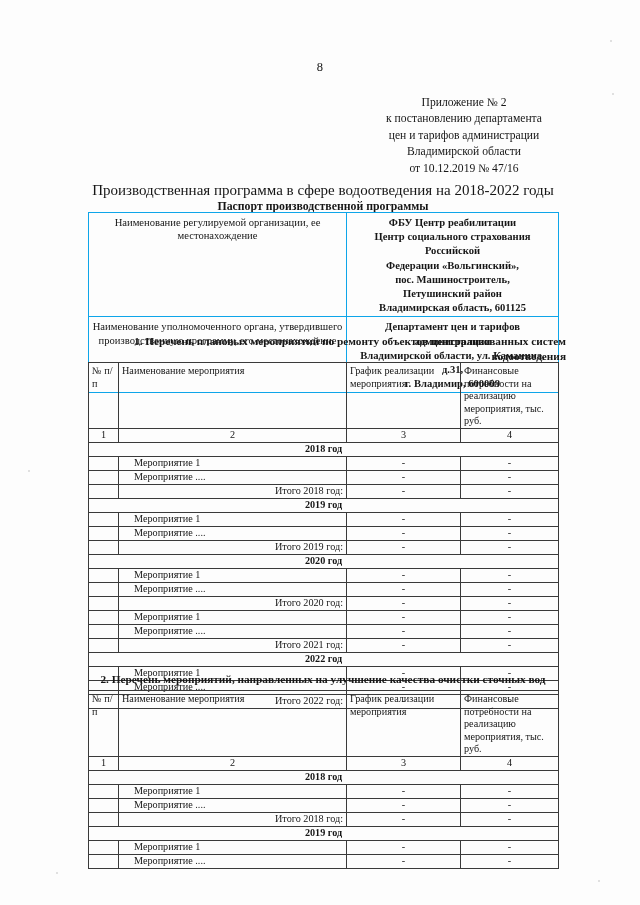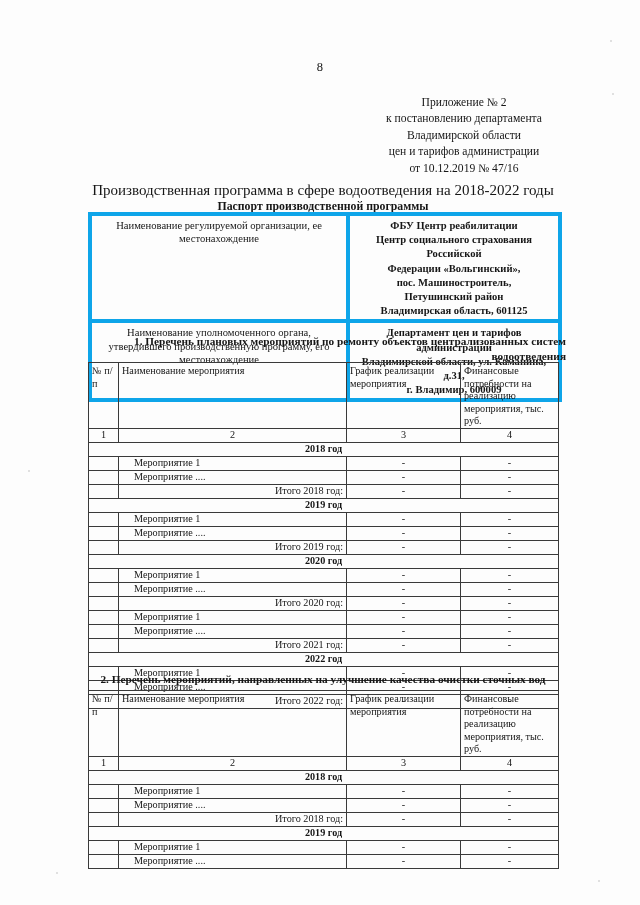--- a/index.html
+++ b/index.html
@@ -71,21 +71,21 @@
 
   
   table.grid {
     position: absolute;
     border-collapse: collapse;
     table-layout: fixed;
     font-size: 10.6px;
     line-height: 13.4px;
   }
   table.grid td {
-    border: 4px solid #0ea5e9;
+    border: 1px solid #0ea5e9;
     padding: 1px 3px;
     vertical-align: top;
   }
 
   #passport {
     left: 88px;
     top: 212px;
     width: 470px;
   }
   #passport td {
@@ -164,22 +164,22 @@
 </head>
 <body>
 
 <div class="page">
 
   <div class="page-number">8</div>
 
   <div class="header-block">
     <div>Приложение № 2</div>
     <div>к постановлению департамента</div>
+    <div>цен и тарифов администрации</div>
     <div>Владимирской области</div>
-    <div>цен и тарифов администрации</div>
     <div>от 10.12.2019 № 47/16</div>
   </div>
 
   <div class="doc-title">Производственная программа в сфере водоотведения на 2018-2022 годы</div>
   <div class="doc-subtitle">Паспорт производственной программы</div>
 
   <table class="grid" id="passport">
     <colgroup>
         <col style="width:258px">
         <col style="width:212px">

